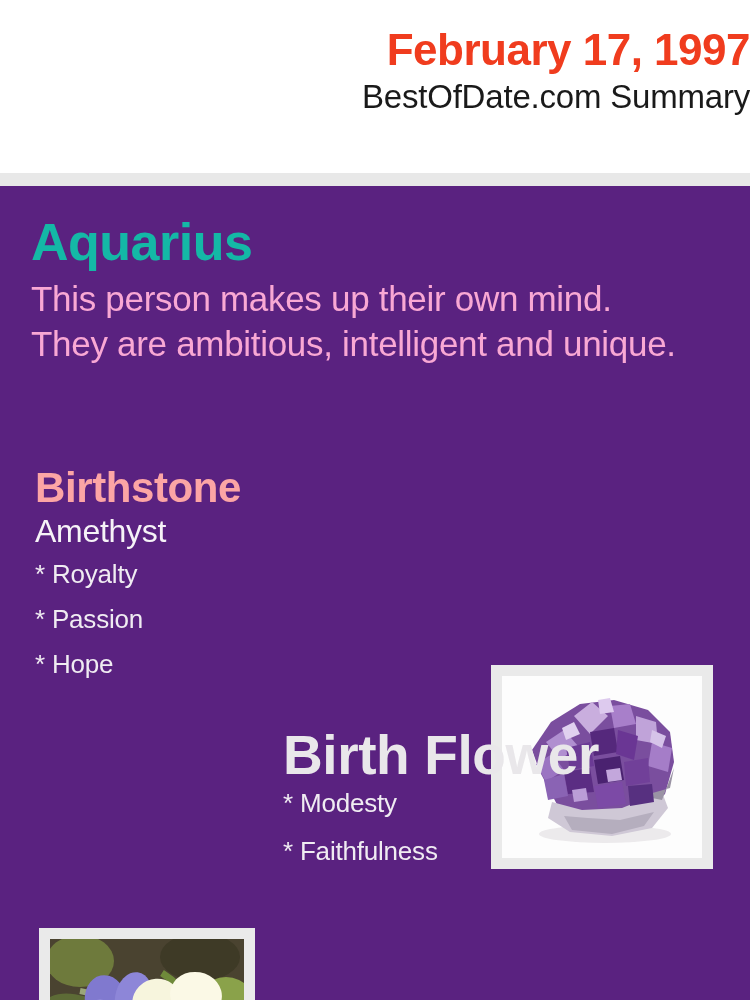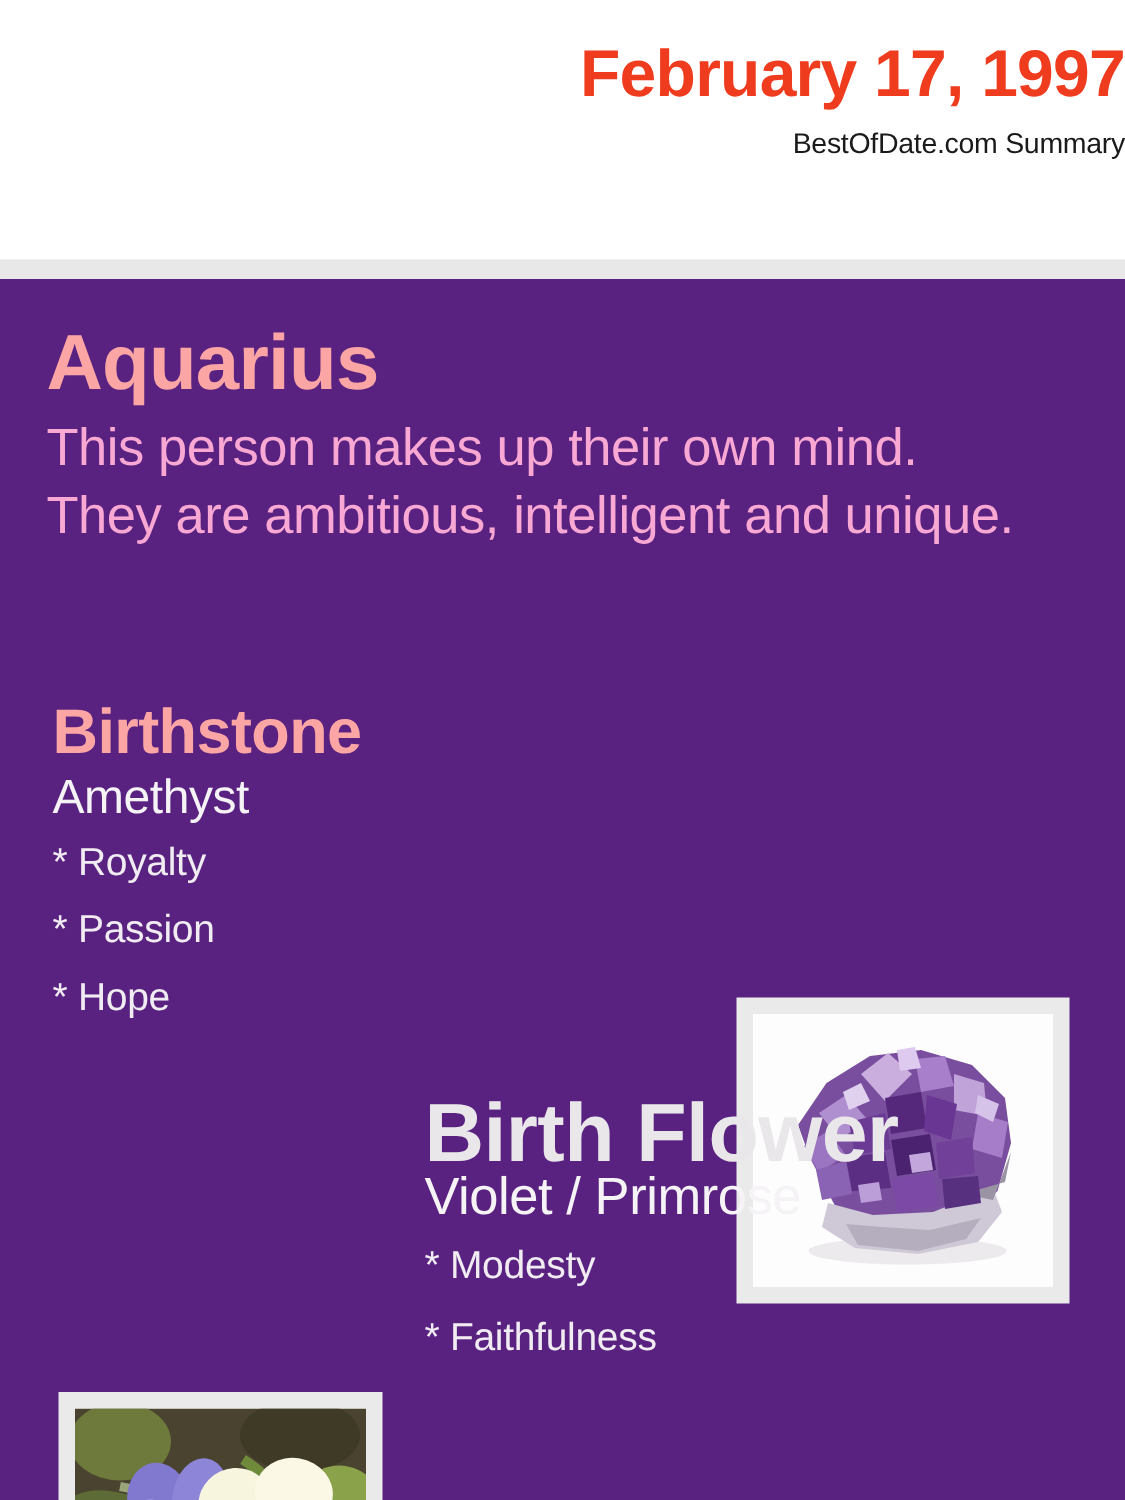--- a/index.html
+++ b/index.html
@@ -25,21 +25,21 @@
     text-align: right;
   }
   .header-date {
     font-size: 44px;
     font-weight: bold;
     color: #f03c1e;
     line-height: 56px;
     letter-spacing: -0.5px;
   }
   .header-site {
-    font-size: 19px;
+    font-size: 33px;
     font-weight: normal;
     color: #1a1a1a;
     line-height: 38px;
     letter-spacing: -0.2px;
     padding-left: 48px;
   }
   .header-born {
     font-size: 23px;
     font-weight: normal;
     color: #3a4a5a;
@@ -64,21 +64,21 @@
   
   .zodiac {
     position: absolute;
     left: 31px;
     top: 28px;
     width: 660px;
   }
   .zodiac-title {
     font-size: 52px;
     font-weight: bold;
-    color: #fca5a5;
+    color: #14b8a6;
     line-height: 56px;
     letter-spacing: -0.5px;
   }
   .zodiac-desc {
     font-size: 35px;
     font-weight: normal;
     color: #f9a8d4;
     line-height: 45px;
     letter-spacing: -0.3px;
     margin-top: 6px;
@@ -223,21 +223,20 @@
         <path d="M60 52 L72 46 L78 58 L64 64 Z" fill="#e0d1ef"></path>
         <path d="M150 54 L164 60 L160 72 L148 66 Z" fill="#d6c3e9"></path>
         <path d="M104 94 L118 92 L120 104 L106 106 Z" fill="#c3a7dc"></path>
         <path d="M70 114 L84 112 L86 124 L72 126 Z" fill="#bb9dd7"></path>
       </svg>
     </div>
   </div>
 
   <div class="flower-block">
     <div class="flower-title">Birth Flower</div>
-    <div class="flower-name">Violet / Primrose</div>
     <div class="trait">* Modesty</div>
     <div class="trait">* Faithfulness</div>
   </div>
 
   <div class="frame" id="flower-frame">
     <div class="frame-inner">
       <svg width="194" height="179" viewBox="0 0 194 179">
 
         <rect width="194" height="179" fill="#5d6b36"></rect>
         <path d="M0 0 H194 V62 C150 76 120 44 80 58 C48 70 26 46 0 58 Z" fill="#4a4330"></path>

